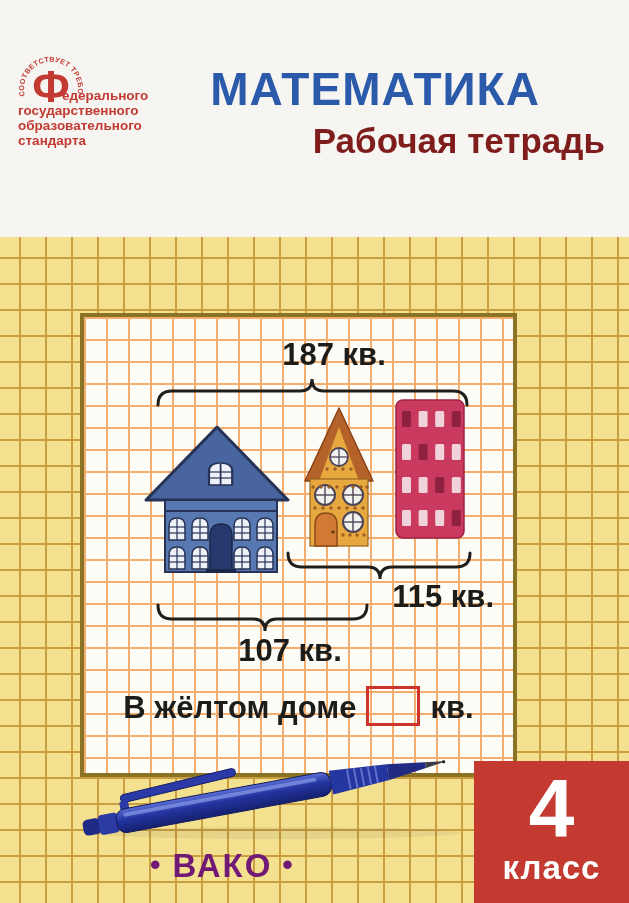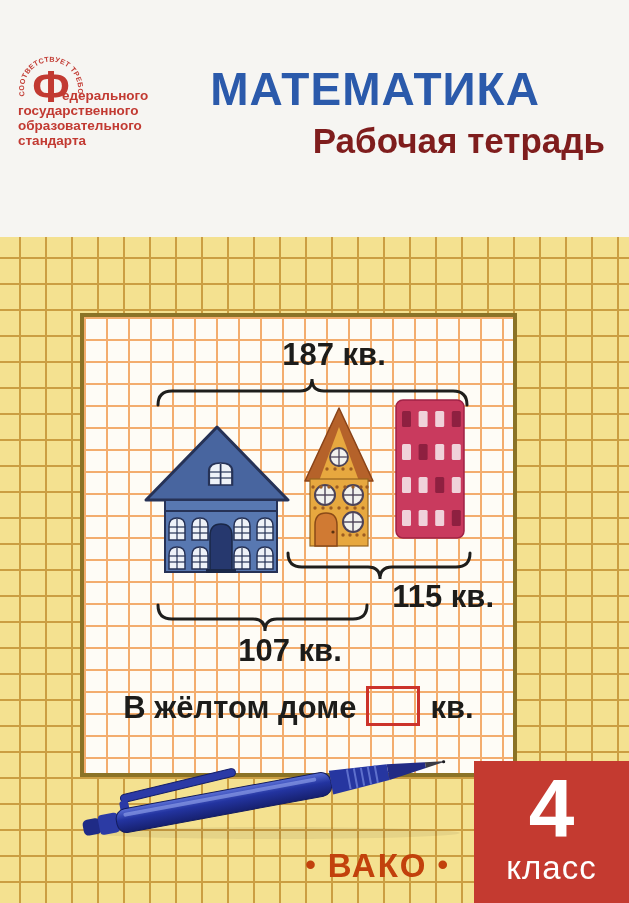--- a/index.html
+++ b/index.html
@@ -53,32 +53,32 @@
     font-size:31px;font-weight:bold;color:#1c1c1a;white-space:nowrap;
   }
   .answer-box{
     width:48px;height:34px;border:3px solid #cc332b;margin:0 10px;
     background:transparent;display:inline-block;
   }
   
   .pen-svg{position:absolute;left:60px;top:733px;width:430px;height:125px;}
   
   .vako{
-    position:absolute;left:140px;top:847px;width:320px;text-align:right;
-    font-size:33px;font-weight:bold;color:#c2410c;letter-spacing:2px;
+    position:absolute;left:140px;top:847px;width:320px;text-align:left;
+    font-size:33px;font-weight:bold;color:#701a75;letter-spacing:2px;
     white-space:nowrap;
   }
   .vako .dot{font-size:30px;position:relative;top:-2px;margin:0 10px;}
   .badge{
     position:absolute;left:474px;top:761px;width:155px;height:142px;
     background:#c43a30;color:#fff;display:flex;flex-direction:column;
     align-items:center;justify-content:flex-start;
   }
   .badge .num{font-size:82px;font-weight:bold;line-height:1;margin-top:6px;}
-  .badge .word{font-size:33px;font-weight:normal;line-height:1;margin-top:2px;letter-spacing:1px;}
+  .badge .word{font-size:33px;font-weight:bold;line-height:1;margin-top:2px;letter-spacing:1px;}
 </style>
 </head>
 <body>
 
 <div class="cover">
 
   <svg class="fgos" viewBox="0 0 180 120">
     <defs>
       <path id="arcPath" d="M 15,62 A 27,27 0 1 1 67,62"></path>
     </defs>

